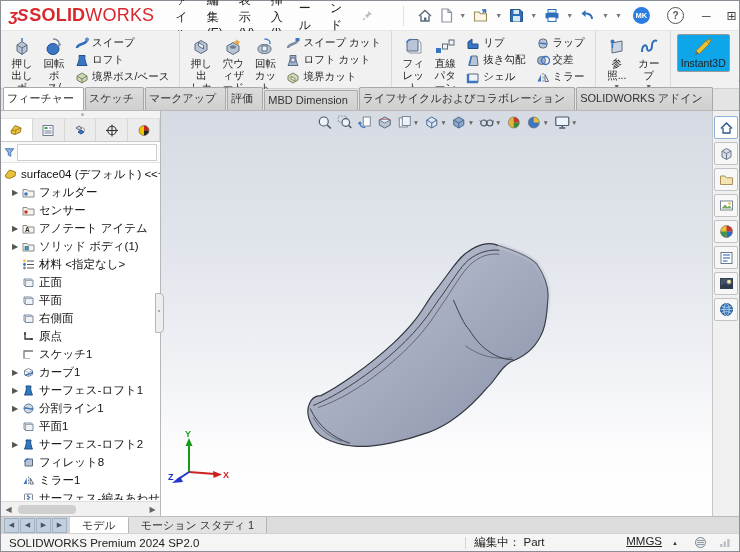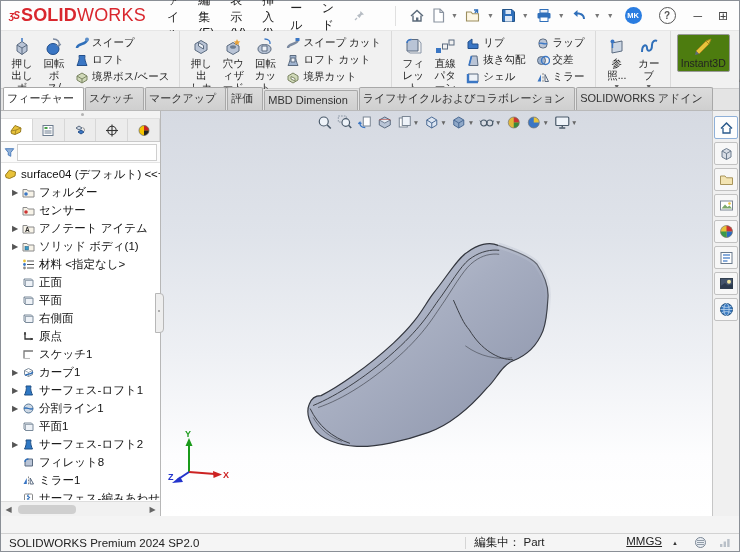--- a/index.html
+++ b/index.html
@@ -2,41 +2,41 @@
 <html><head>
 <meta charset="utf-8">
 <style>
   html,body{margin:0;padding:0;}
   body{width:740px;height:552px;position:relative;font-family:"Liberation Sans","DejaVu Sans",sans-serif;font-size:12px;color:#1e1e1e;background:#fff;overflow:hidden;-webkit-user-select:none;user-select:none;}
   .app{position:absolute;inset:0;border:1px solid #8a8f96;box-sizing:border-box;background:#f4f4f4;}
 
   
   .titlebar{position:absolute;top:0;left:0;right:0;height:30px;background:#fdfdfd;border-bottom:1px solid #e6e6e6;display:flex;align-items:center;padding:0 8px;box-sizing:border-box;}
   .logo{display:flex;align-items:center;gap:2px;margin-right:14px;}
-  .logo .ds{color:#d9272e;font-weight:bold;font-style:italic;font-size:10px;letter-spacing:-1px;}
+  .logo .ds{color:#d9272e;font-weight:bold;font-style:italic;font-size:17px;letter-spacing:-1px;}
   .logo .wordmark{color:#d9272e;font-size:18px;letter-spacing:.2px;}
   .logo .wordmark b{font-weight:bold;}
   .menubar{display:flex;align-items:center;gap:2px;}
   .menu-item{padding:4px 7px;font-size:12px;color:#222;border-radius:2px;cursor:default;}
   .pin{margin-left:4px;opacity:.7;}
   .qat{display:flex;align-items:center;gap:3px;margin-left:22px;}
   .qbtn{display:flex;align-items:center;padding:2px 2px;border-radius:2px;}
   .qcaret{font-size:7px;color:#777;margin:0 2px 0 1px;}
   .avatar{width:17px;height:17px;border-radius:50%;background:#2a7de1;color:#fff;font-size:7.5px;font-weight:bold;display:flex;align-items:center;justify-content:center;margin:0 6px;}
   .help{width:15px;height:15px;border-radius:50%;border:1.4px solid #555;color:#555;font-size:10px;font-weight:bold;display:flex;align-items:center;justify-content:center;margin:0 8px;}
   .winbtns{display:flex;align-items:center;gap:16px;margin-left:10px;color:#444;font-size:12px;}
   .winbtns span{cursor:default;}
   .spacer{flex:1;}
   .tb-sep{width:1px;height:20px;background:#e0e0e0;margin:0 8px;}
 
   
   .ribbon{position:absolute;top:30px;left:0;right:0;height:58px;background:#f1f1f1;border-bottom:1px solid #cfcfcf;display:flex;align-items:stretch;box-sizing:border-box;}
   .rgroup{display:flex;align-items:flex-start;padding:3px 5px 1px 5px;border-right:1px solid #dadada;}
   .rbtn{display:flex;flex-direction:column;align-items:center;padding:1px 3px;margin:0 1px;border:1px solid transparent;border-radius:2px;font-size:10.5px;line-height:1.12;color:#222;text-align:center;}
-  .rbtn.pressed{background:#4d7c0f;border:1px solid #9a9a9a;}
+  .rbtn.pressed{background:#0ea5e9;border:1px solid #9a9a9a;}
   .rbtn .ric{height:22px;display:flex;align-items:center;}
   .rcaret{font-size:7px;color:#666;margin-top:1px;}
   .rstack{display:flex;flex-direction:column;justify-content:space-between;padding:1px 2px;height:52px;box-sizing:border-box;}
   .sbtn{display:flex;align-items:center;gap:3px;font-size:10.5px;color:#222;padding:0 2px;border:1px solid transparent;border-radius:2px;white-space:nowrap;}
   .collapse{margin-left:auto;align-self:flex-end;color:#777;font-size:10px;padding:2px 8px 4px 2px;}
 
   
   .cmdtabs{position:absolute;top:88px;left:0;right:0;height:22px;background:#e4e4e4;display:flex;align-items:flex-end;padding-left:2px;box-sizing:border-box;border-bottom:1px solid #b9b9b9;}
   .ctab{font-size:11px;color:#333;background:linear-gradient(#dcdcdc,#cfcfcf);border:1px solid #a8a8a8;border-bottom:none;padding:3px 9px 4px 3px;margin-right:1px;border-radius:2px 2px 0 0;white-space:nowrap;}
   .ctab.active{background:#fff;color:#222;position:relative;}
@@ -838,20 +838,30 @@
     <span class="tpbtn">
       <svg width="15" height="15" viewBox="0 0 15 15">
           <circle cx="7.5" cy="7.5" r="6" fill="#3a7ac0" stroke="#24517e"></circle>
           <ellipse cx="7.5" cy="7.5" rx="2.6" ry="6" fill="none" stroke="#bcd6ee" stroke-width=".8"></ellipse>
           <line x1="1.5" y1="7.5" x2="13.5" y2="7.5" stroke="#bcd6ee" stroke-width=".8"></line>
           <path d="M2.5 4.2 C5.5 5.8 9.5 5.8 12.5 4.2 M2.5 10.8 C5.5 9.2 9.5 9.2 12.5 10.8" fill="none" stroke="#bcd6ee" stroke-width=".8"></path>
         </svg>
     </span>
   </div>
 
+  <div class="modeltabs">
+    <div class="mnav">
+      <span>◀</span>
+      <span>◀</span>
+      <span>▶</span>
+      <span>▶</span>
+    </div>
+    <span class="mtab active">モデル</span>
+    <span class="mtab">モーション スタディ 1</span>
+  </div>
 
   <div class="statusbar">
     <span>SOLIDWORKS Premium 2024 SP2.0</span>
     <div class="spacer"></div>
     <span class="sb-sep"></span>
     <span style="min-width:150px;">編集中：  Part</span>
     <span class="sb-units">MMGS</span>
     <span class="sb-arrow">▲</span>
     <span style="margin-right:12px;">
       <svg width="13" height="13" viewBox="0 0 13 13">

